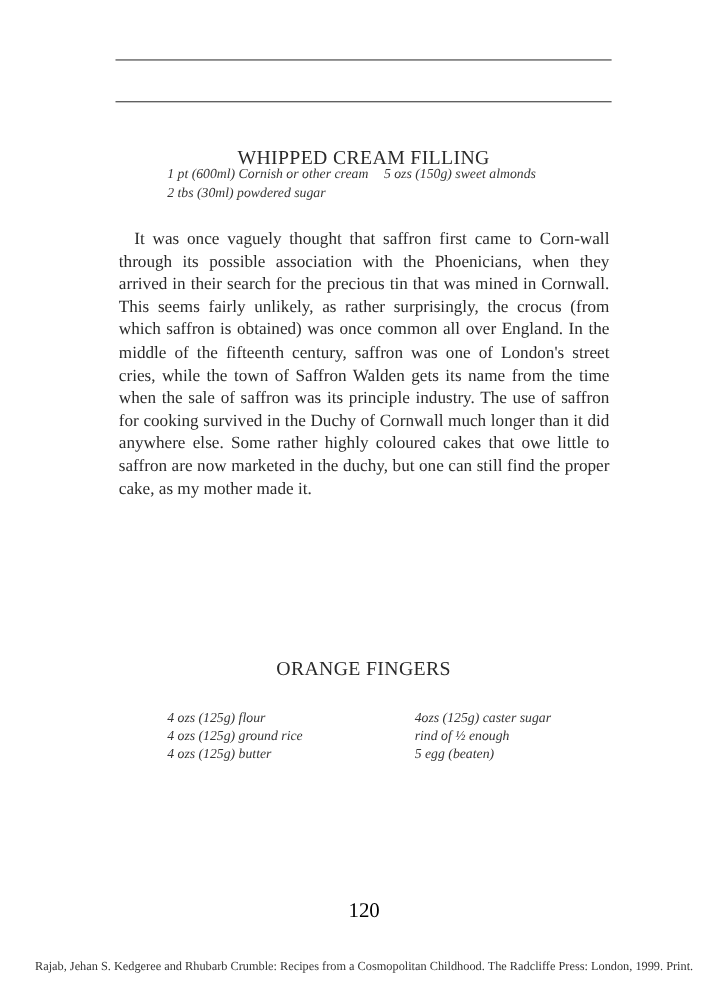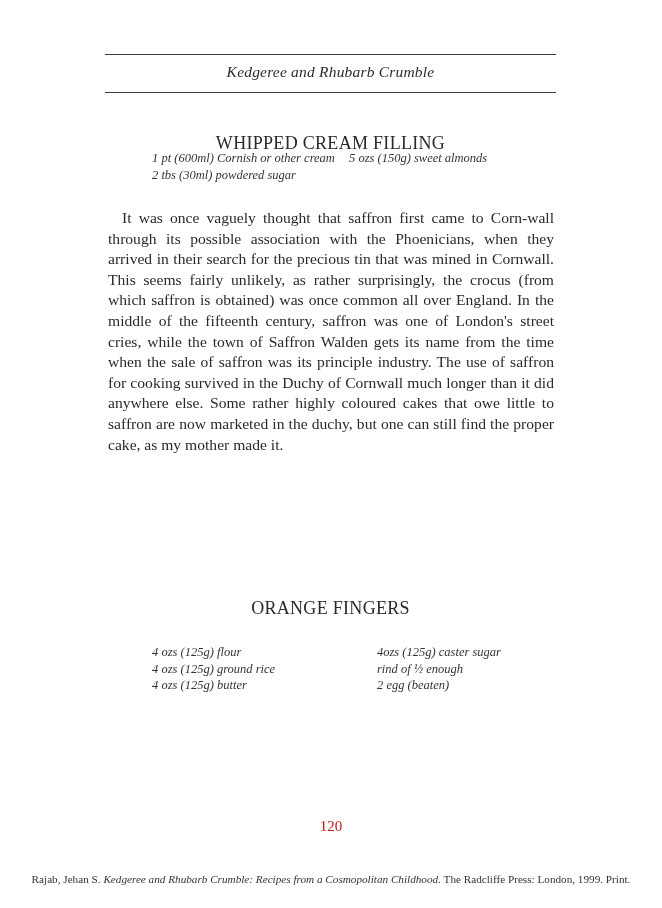--- a/index.html
+++ b/index.html
@@ -95,43 +95,42 @@
     .b1 { top: 208px; }
     .b2 { top: 714px; }
 
     .page-number {
       position: absolute;
       left: 0;
       width: 662px;
       top: 818px;
       text-align: center;
       font-family: "Liberation Serif", serif;
-      font-size: 15px;
-      color: #b91c1c;
+      font-size: 19px;
+      color: #000000;
     }
     .citation {
       position: absolute;
       left: 0;
       width: 662px;
       top: 873px;
       text-align: center;
       font-family: "Liberation Serif", serif;
       font-size: 11.2px;
       color: #333;
       white-space: nowrap;
     }
-    .citation .it { font-style: italic; }
+    .citation .it { }
   </style>
 </head>
 <body>
 
 <div class="page">
 
   <div class="rule top"></div>
-  <div class="running-head">Kedgeree and Rhubarb Crumble</div>
   <div class="rule bottom"></div>
 
   <div class="recipe-title t1">WHIPPED CREAM FILLING</div>
 
   <div class="ingredients ing1">
     <div class="col c1">
       <span class="item">1 pt (600ml) Cornish or other cream</span>
       <span class="item">2 tbs (30ml) powdered sugar</span>
     </div>
     <div class="col c2">
@@ -147,21 +146,21 @@
 
   <div class="ingredients ing2">
     <div class="col c1">
       <span class="item">4 ozs (125g) flour</span>
       <span class="item">4 ozs (125g) ground rice</span>
       <span class="item">4 ozs (125g) butter</span>
     </div>
     <div class="col c2">
       <span class="item">4ozs (125g) caster sugar</span>
       <span class="item">rind of ½ enough</span>
-      <span class="item">2 egg (beaten)</span>
+      <span class="item">5 egg (beaten)</span>
     </div>
   </div>
 
 
   <div class="page-number">120</div>
 
   <div class="citation">
     <span>Rajab, Jehan S. </span><span class="it">Kedgeree and Rhubarb Crumble: Recipes from a Cosmopolitan Childhood.</span><span> The Radcliffe Press: London, 1999. Print.</span>
   </div>
 

